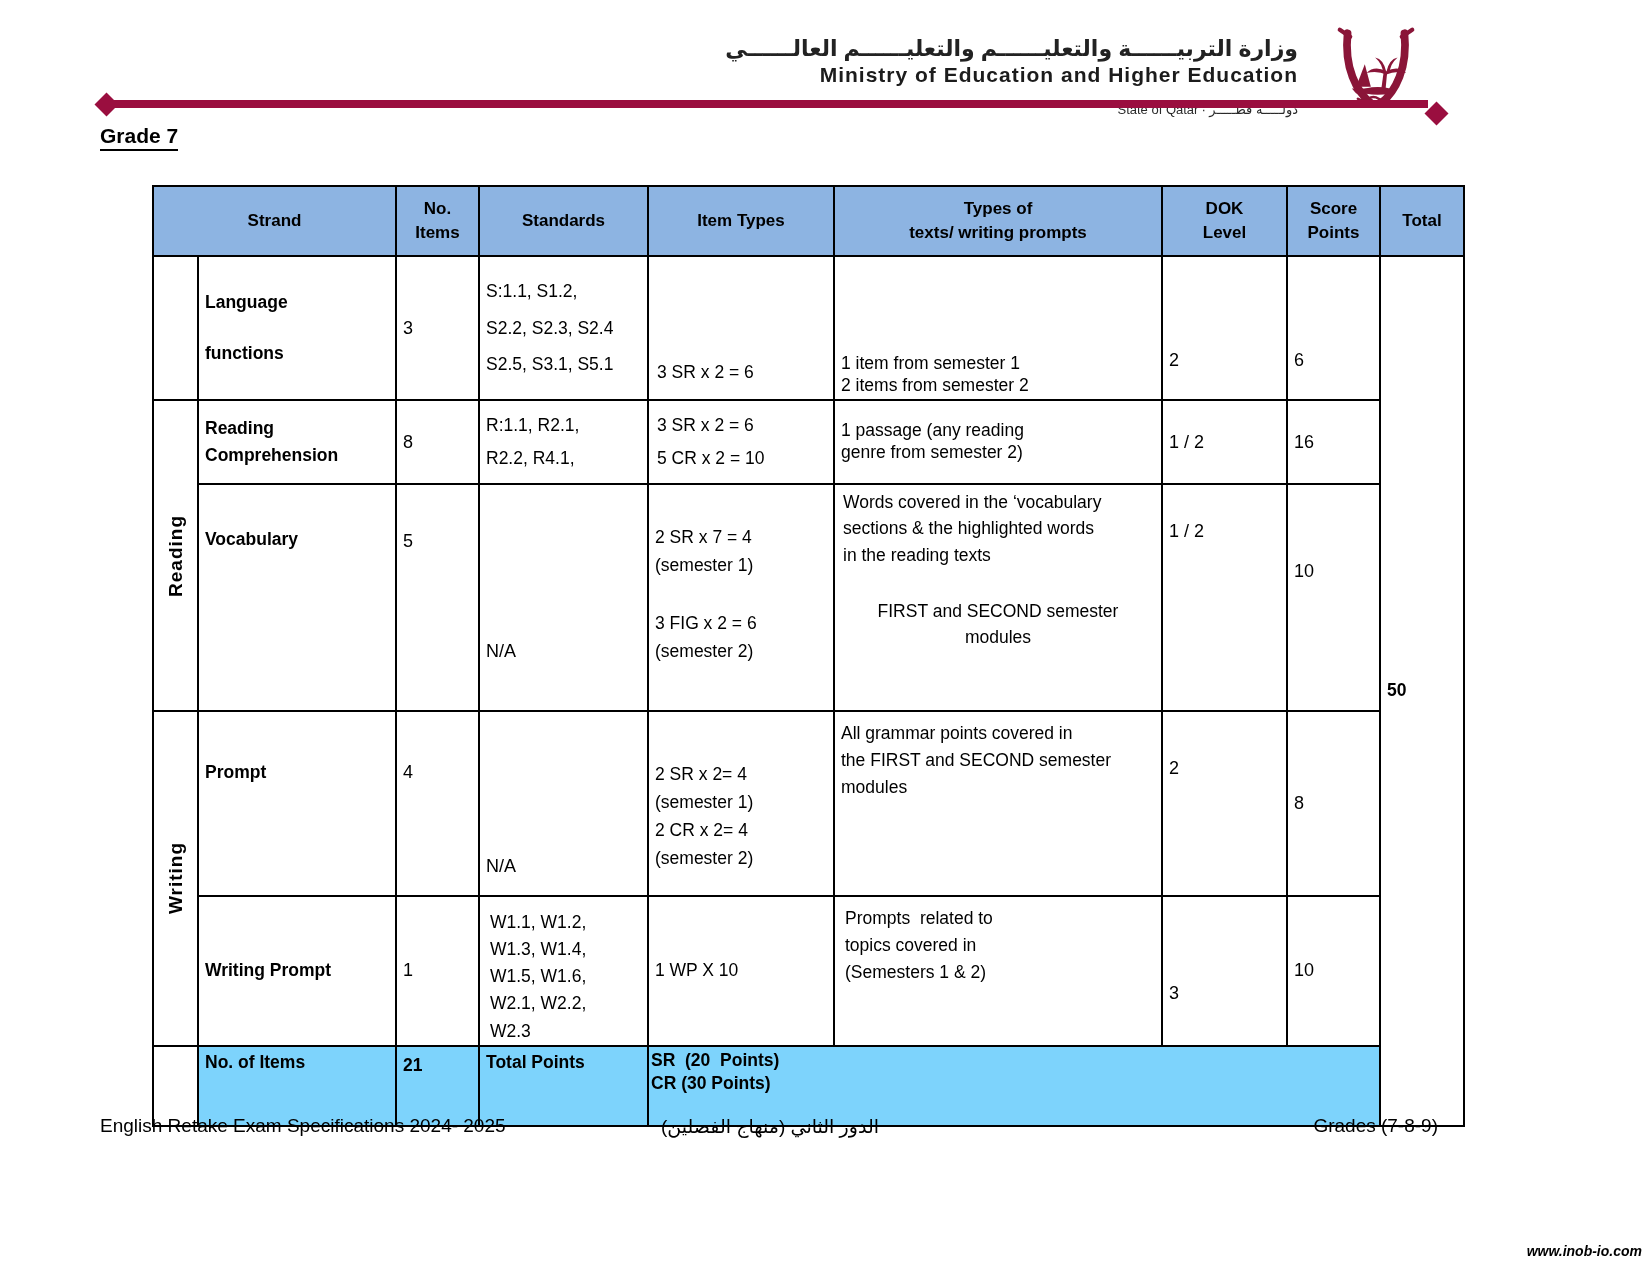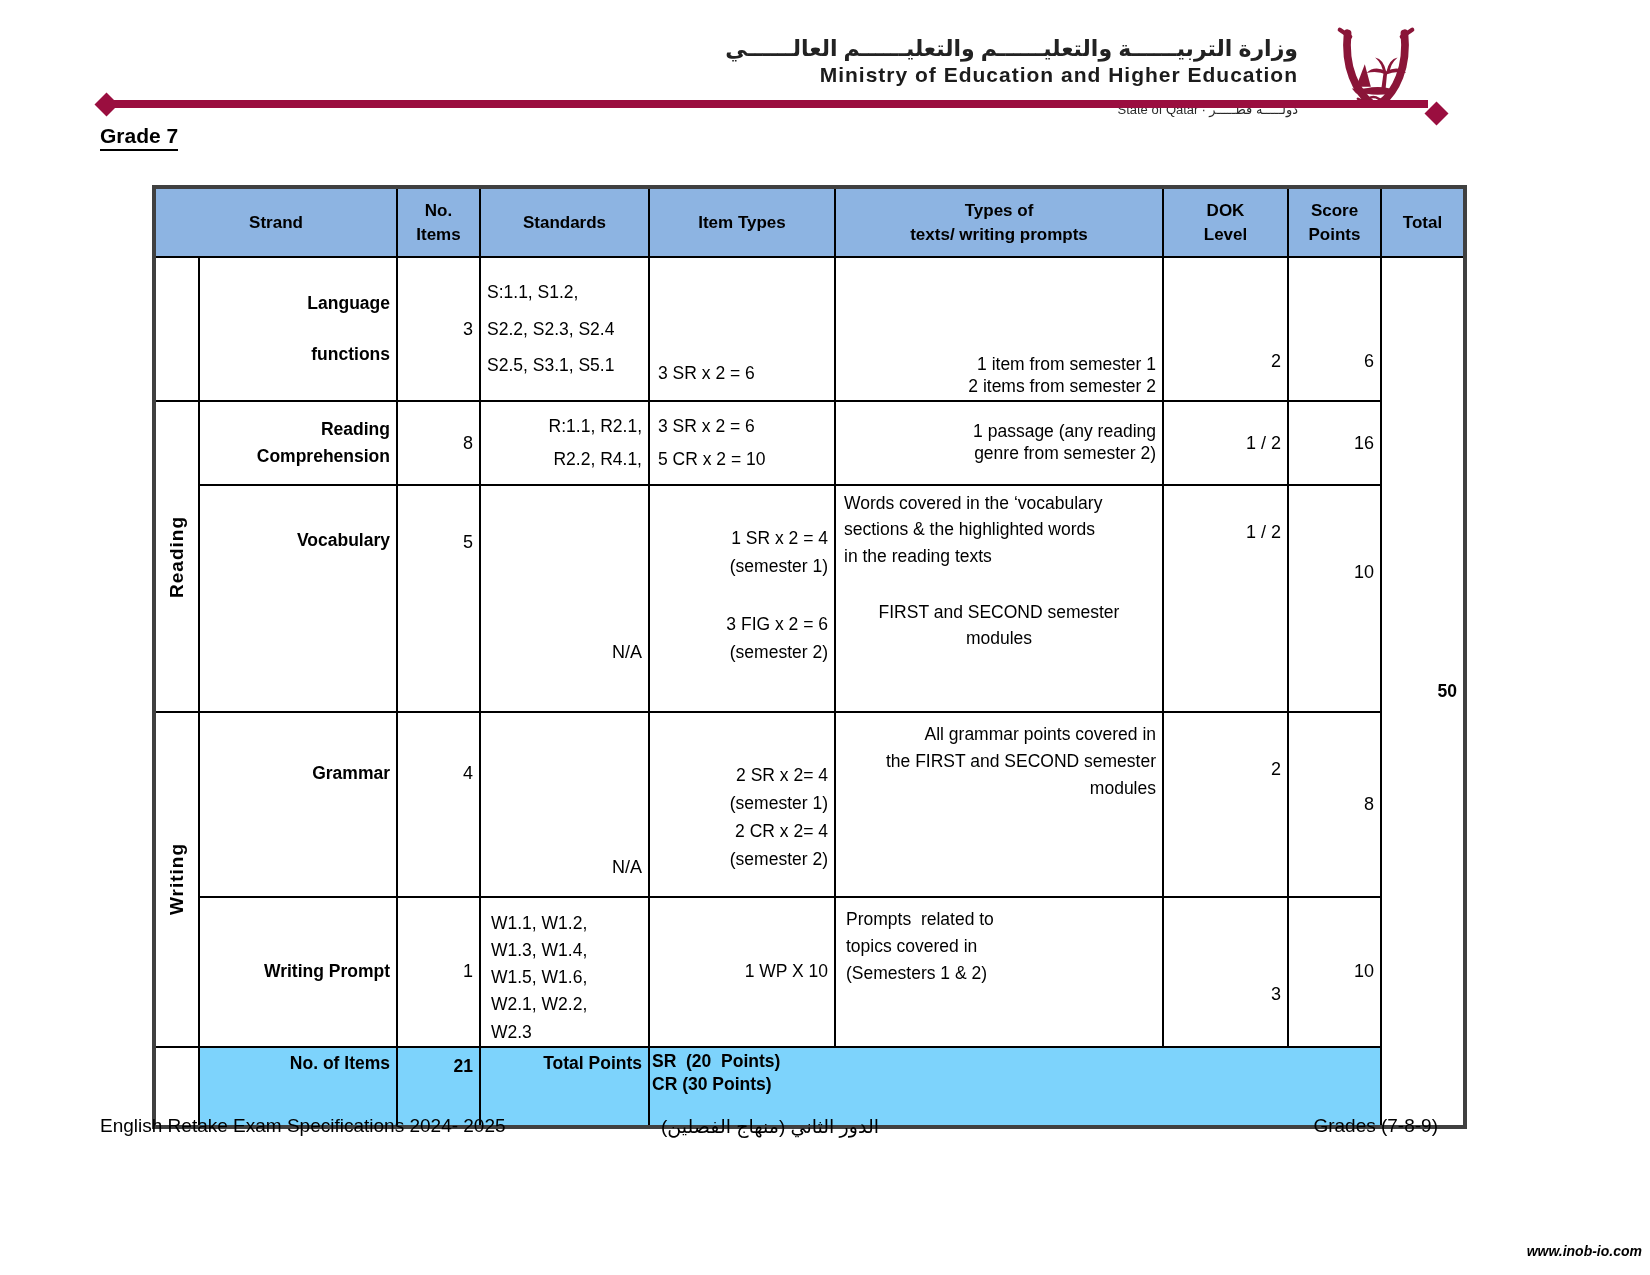--- a/index.html
+++ b/index.html
@@ -21,28 +21,28 @@
   .emblem { position:absolute; right:218px; top:18px; }
   .rule { position:absolute; left:112px; top:100px; width:1316px; height:8px; background:#9a0e3f; }
   .diamond { position:absolute; width:17px; height:17px; background:#9a0e3f; transform:rotate(45deg); }
   .diamond.dl { left:98px; top:96px; }
   .diamond.dr { left:1428px; top:105px; }
   .grade-title { position:absolute; left:100px; top:124px; font-size:21px; font-weight:bold;
     border-bottom:2.5px solid #000; padding-bottom:1px; }
 
   
   table.spec { position:absolute; left:152px; top:185px; width:1311px;
-    border-collapse:collapse; table-layout:fixed; border:4px solid #404040; }
+    border-collapse:collapse; table-layout:fixed; border:2px solid #404040; }
   table.spec th, table.spec td { border:2px solid #000; padding:2px 6px;
     font-size:17.5px; vertical-align:middle; overflow:hidden; }
   table.spec th { background:#8db4e2; font-weight:bold; font-size:17px; text-align:center;
     line-height:1.4; white-space:pre-line; }
   td.pre { white-space:pre-line; }
   td.prew { white-space:pre-wrap; }
-  .c { text-align:right; } .l { text-align:left; }
+  .c { text-align:left; } .l { text-align:left; }
   .vt { vertical-align:top !important; } .vm { vertical-align:middle !important; } .vb { vertical-align:bottom !important; }
   .strand { font-weight:bold; font-size:18.5px; line-height:1.45; }
   .big { font-size:21px; line-height:1.25; }
   .vlabel-cell { padding:0 !important; text-align:center; vertical-align:middle; }
   .vlabel { writing-mode:vertical-rl; transform:rotate(180deg); font-weight:bold;
     font-size:19px; letter-spacing:1px; margin:0 auto; }
   .gray { background:#7dd3fc; }
   .total-cell { font-weight:bold; font-size:20px; }
   .sum-label { font-weight:bold; font-size:18px; }
   .breakdown { font-weight:bold; font-size:16px; line-height:1.35; }
@@ -158,41 +158,41 @@
 genre from semester 2)</td>
       <td class="c vm" style="font-size:18px">1 / 2</td>
       <td class="c vm" style="font-size:18px">16</td>
     </tr>
 
     <tr style="height:227px">
       <td class="c vt strand" style="padding-top:42px">Vocabulary</td>
       <td class="c vt" style="font-size:18px;padding-top:46px">5</td>
       <td class="c vb" style="font-size:18px;padding-bottom:48px">N/A</td>
       <td class="c vt" style="padding-top:38px">
-        <div class="it-block">1 SR x 2 = 4
+        <div class="it-block">2 SR x 7 = 4
 (semester 1)</div>
         <div class="it-block second">3 FIG x 2 = 6
 (semester 2)</div>
       </td>
       <td class="vt" style="padding-top:4px">
         <div class="types-intro">Words covered in the ‘vocabulary
 sections &amp; the highlighted words
 in the reading texts</div>
         <div class="types-modules">FIRST and SECOND semester
 modules</div>
       </td>
       <td class="c vt" style="font-size:18px;padding-top:36px">1 / 2</td>
       <td class="c vt" style="font-size:18px;padding-top:76px">10</td>
     </tr>
 
     <tr style="height:185px">
       <td class="vlabel-cell" rowspan="2">
         <div class="vlabel">Writing</div>
       </td>
-      <td class="c vt strand" style="padding-top:48px">Grammar</td>
+      <td class="c vt strand" style="padding-top:48px">Prompt</td>
       <td class="c vt" style="font-size:18px;padding-top:50px">4</td>
       <td class="c vb" style="font-size:18px;padding-bottom:18px">N/A</td>
       <td class="c vt pre" style="line-height:1.6;padding-top:48px">2 SR x 2= 4
 (semester 1)
 2 CR x 2= 4
 (semester 2)</td>
       <td class="c vt pre" style="line-height:1.55;padding-top:8px">All grammar points covered in
 the FIRST and SECOND semester
 modules</td>
       <td class="c vt" style="font-size:18px;padding-top:46px">2</td>

